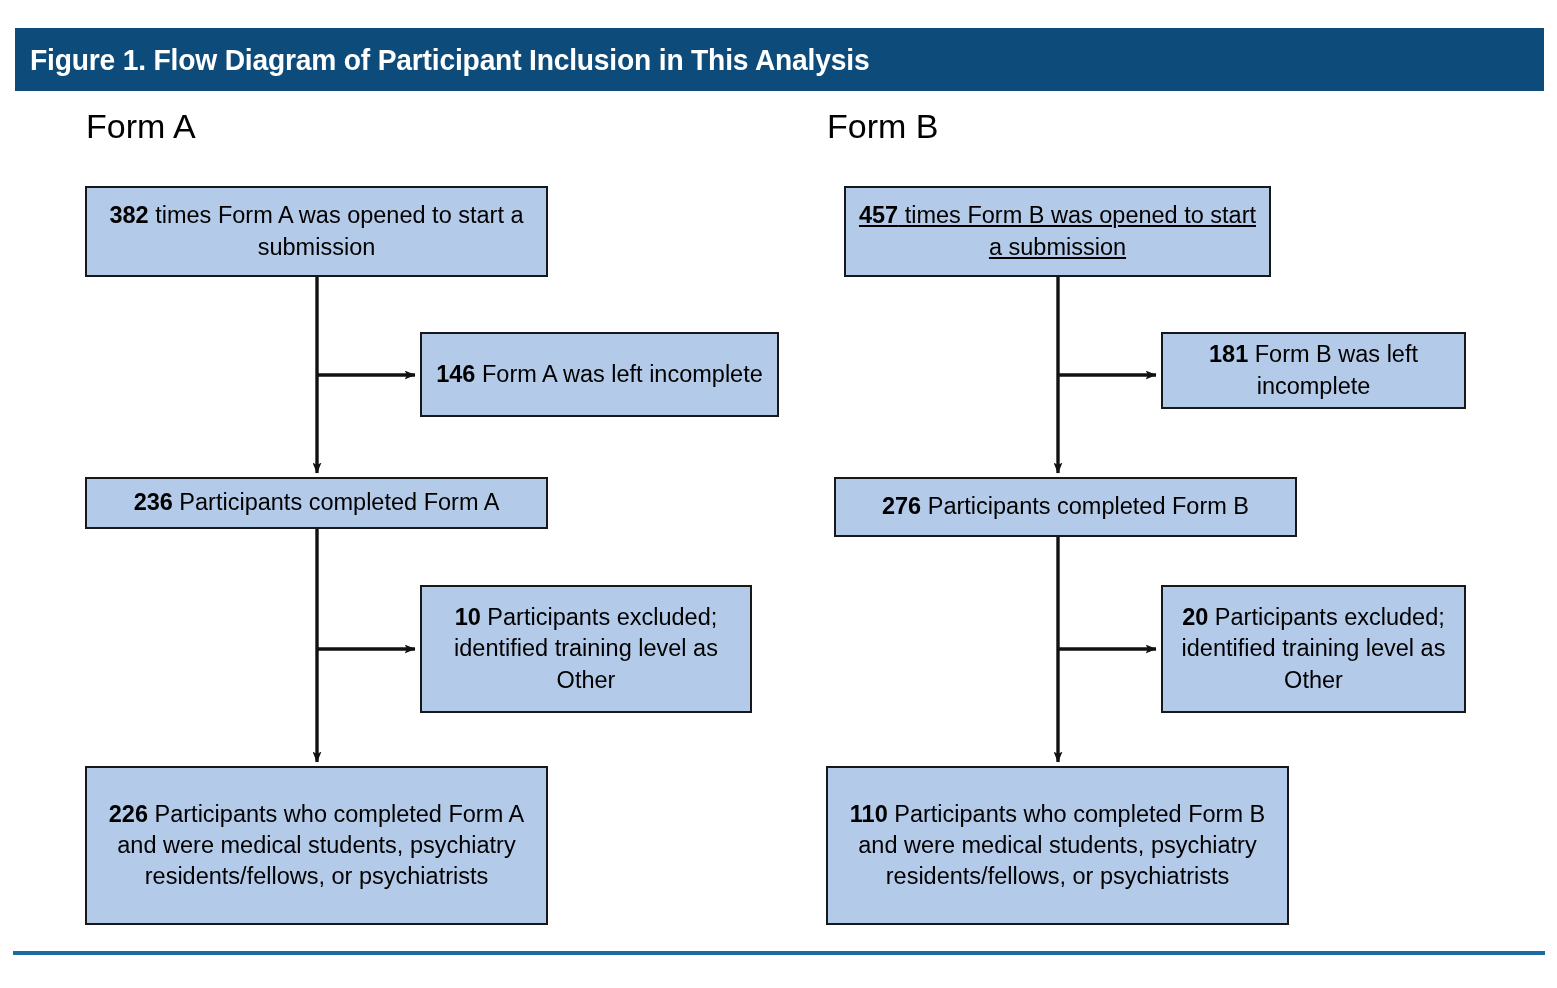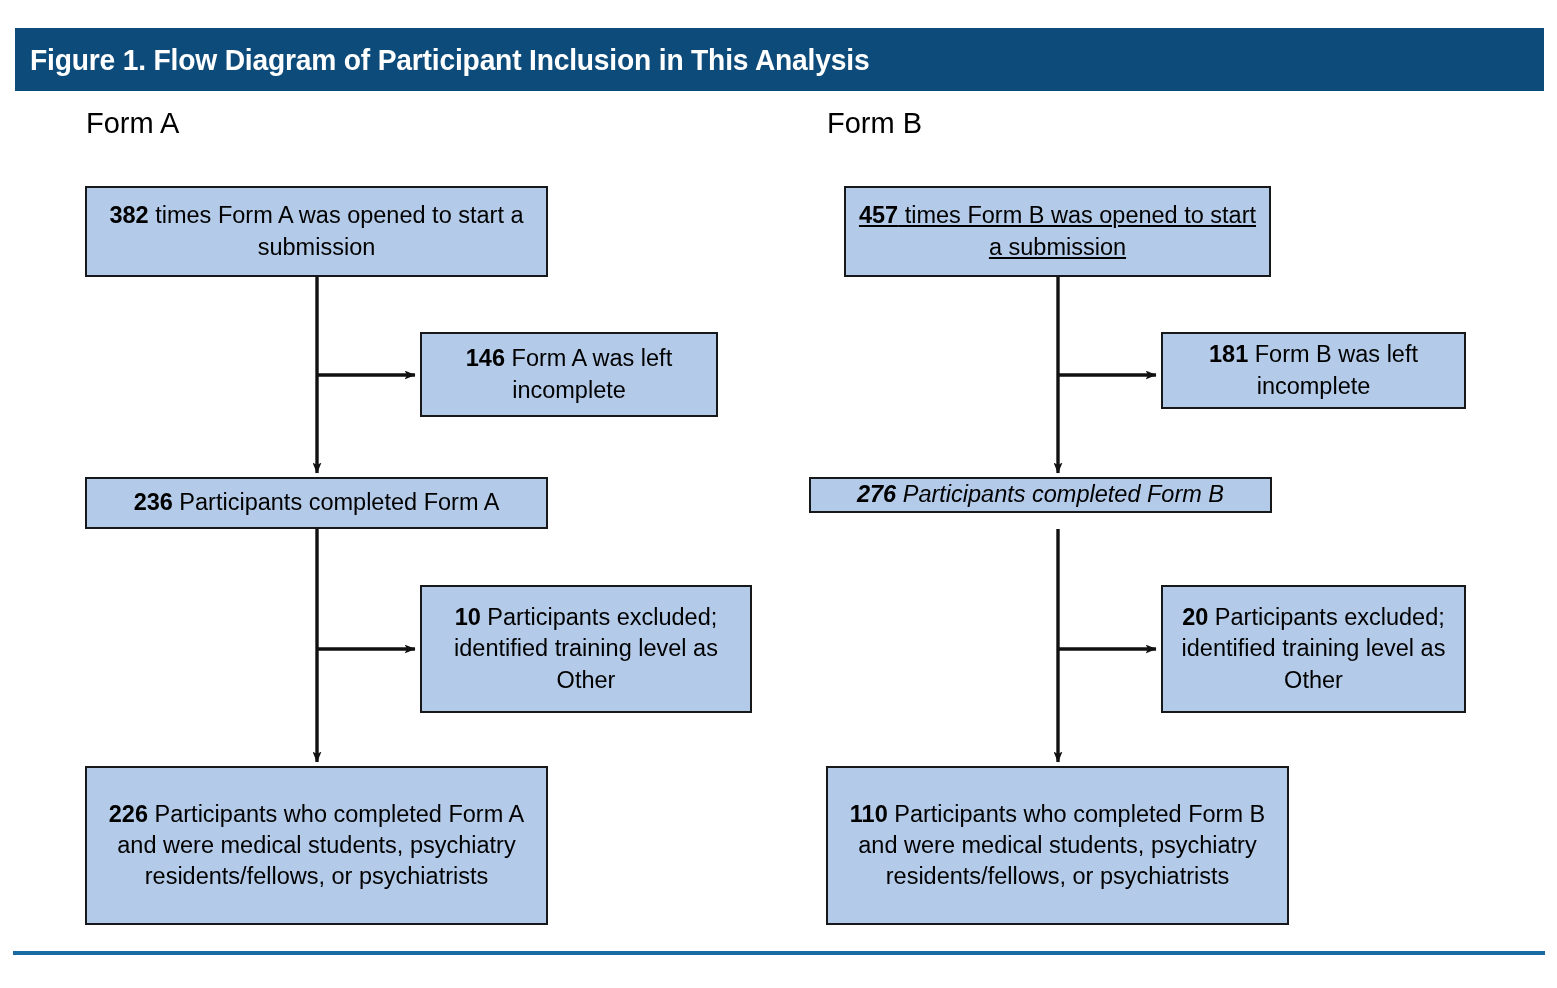--- a/index.html
+++ b/index.html
@@ -34,21 +34,21 @@
     letter-spacing: -0.2px;
     padding-left: 16px;
     white-space: nowrap;
     transform: scaleX(0.94);
     transform-origin: left center;
   }
 
   
   .column-heading {
     position: absolute;
-    font-size: 29px;
+    font-size: 34px;
     color: #000000;
     font-weight: normal;
     white-space: nowrap;
   }
   #heading-form-a { left: 86px; top: 107px; }
   #heading-form-b { left: 827px; top: 107px; }
 
   
   .flow-box {
     position: absolute;
@@ -63,29 +63,29 @@
     font-size: 23.5px;
     line-height: 1.33;
     padding: 4px 6px;
   }
   .flow-box .num {
     font-weight: bold;
   }
 
   
   #box-a-opened   { left: 85px;  top: 186px; width: 463px; height: 91px; }
-  #box-a-incomplete { left: 420px; top: 332px; width: 298px; height: 85px; }
+  #box-a-incomplete { left: 420px; top: 332px; width: 359px; height: 85px; }
   #box-a-completed  { left: 85px;  top: 477px; width: 463px; height: 52px; }
   #box-a-excluded   { left: 420px; top: 585px; width: 332px; height: 128px; }
   #box-a-final      { left: 85px;  top: 766px; width: 463px; height: 159px; }
 
   
   #box-b-opened   { left: 844px;  top: 186px; width: 427px; height: 91px; text-decoration: underline; }
   #box-b-incomplete { left: 1161px; top: 332px; width: 305px; height: 77px; }
-  #box-b-completed  { left: 809px;  top: 477px; width: 463px; height: 36px; font-style: italic; }
+  #box-b-completed  { left: 834px;  top: 477px; width: 463px; height: 60px; }
   #box-b-excluded   { left: 1161px; top: 585px; width: 305px; height: 128px; }
   #box-b-final      { left: 826px;  top: 766px; width: 463px; height: 159px; }
 
   
   #connectors {
     position: absolute;
     left: 0;
     top: 0;
     width: 1557px;
     height: 988px;

